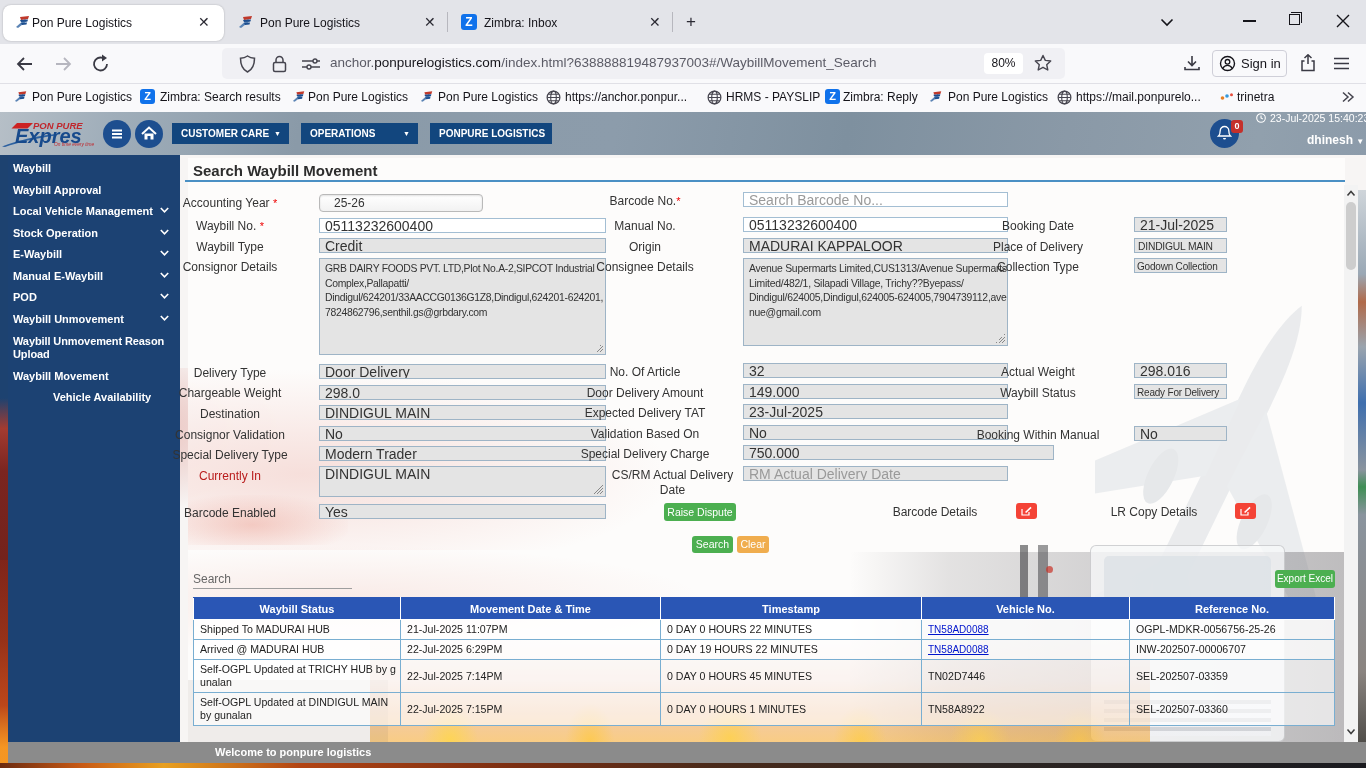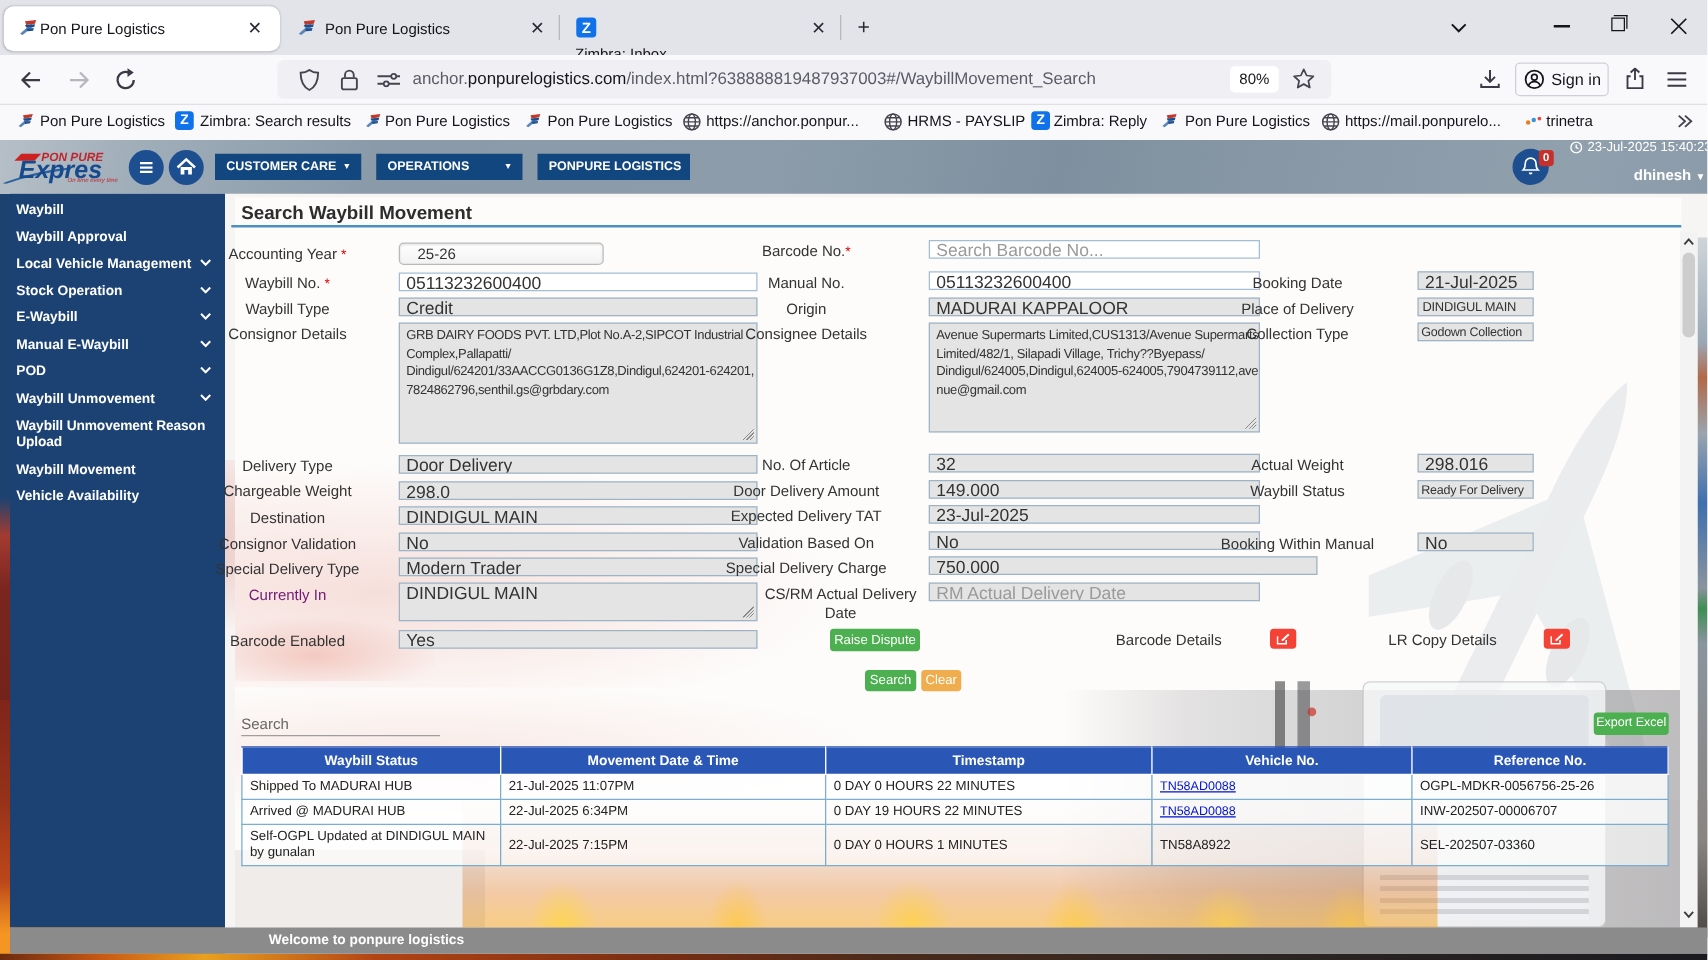--- a/index.html
+++ b/index.html
@@ -71,21 +71,21 @@
   <path d="M1 12 L10 4 L12 6 L3 13 Z" fill="#5b84b5"></path>
   <path d="M5 2 L14 1 L13 4 L6 5 Z" fill="#c0392b"></path>
   <path d="M5 5 L13 4.4 L12.4 6.6 L6 7 Z" fill="#1c4e8f"></path>
   <path d="M6 8 L12 7.4 L11.5 9.5 L7 10 Z" fill="#1c4e8f"></path>
 </svg>
 <div class="abs tab-title" style="left:260px;">Pon Pure Logistics</div>
 <div class="abs tab-x" style="left:424px;">✕</div>
 <div class="abs tabdiv" style="left:447px;"></div>
 
 <div class="abs" style="left:461px;top:14px;width:16px;height:16px;background:#1072eb;border-radius:3px;color:#fff;font-size:12px;font-weight:bold;text-align:center;line-height:16px;">Z</div>
-<div class="abs tab-title" style="left:460px;margin-top:20px;">Zimbra: Inbox</div>
+<div class="abs tab-title" style="left:484px;">Zimbra: Inbox</div>
 <div class="abs tab-x" style="left:649px;">✕</div>
 <div class="abs tabdiv" style="left:672px;"></div>
 <div class="abs" style="left:686px;top:12px;font-size:17px;color:#2b2a33;font-weight:400;">+</div>
 
 <svg class="abs" style="left:1160px;top:18px" width="14" height="9" viewBox="0 0 14 9">
     <path d="M1.5 1.5 L7 7 L12.5 1.5" stroke="#15141a" stroke-width="1.6" fill="none"></path>
   </svg>
 <div class="abs" style="left:1243px;top:20px;width:13px;height:1.6px;background:#15141a;"></div>
 <div class="abs" style="left:1289px;top:14px;width:11px;height:11px;border:1.5px solid #15141a;"></div>
 <div class="abs" style="left:1291px;top:12px;width:11px;height:11px;border:1.5px solid #15141a;border-left:none;border-bottom:none;"></div>
@@ -274,21 +274,21 @@
 <div class="abs sbitem" style="top:291px;">POD</div>
 <svg class="abs" style="left:160px;top:293px" width="9" height="6" viewBox="0 0 9 6">
     <path d="M0.8 1 L4.5 4.8 L8.2 1" stroke="#fff" stroke-width="1.6" fill="none"></path>
   </svg>
 <div class="abs sbitem" style="top:313px;">Waybill Unmovement</div>
 <svg class="abs" style="left:160px;top:315px" width="9" height="6" viewBox="0 0 9 6">
     <path d="M0.8 1 L4.5 4.8 L8.2 1" stroke="#fff" stroke-width="1.6" fill="none"></path>
   </svg>
 <div class="abs sbitem" style="top:335px;white-space:normal;width:158px;letter-spacing:-0.1px;">Waybill Unmovement Reason Upload</div>
 <div class="abs sbitem" style="top:370px;">Waybill Movement</div>
-<div class="abs sbitem" style="top:391px;">Vehicle Availability</div>
+<div class="abs sbitem" style="top:391px;margin-left:40px;">Vehicle Availability</div>
 <div class="abs" id="panel"></div>
 <svg class="abs" style="left:1095px;top:248px;" width="260" height="430" viewBox="0 0 260 430">
   <g transform="rotate(26 130 215)" opacity="0.32">
     <path d="M130 40 C 140 60, 146 90, 146 140 L146 330 C 146 350, 140 365, 130 372 C 120 365, 114 350, 114 330 L114 140 C 114 90, 120 60, 130 40 Z" fill="#c3cad2"></path>
     <path d="M116 150 L-10 295 L0 318 L118 235 Z" fill="#c8cfd6"></path>
     <path d="M144 150 L270 295 L260 318 L142 235 Z" fill="#c8cfd6"></path>
     <path d="M116 330 L70 392 L78 405 L118 365 Z" fill="#c3cad2"></path>
     <path d="M144 330 L190 392 L182 405 L142 365 Z" fill="#c3cad2"></path>
     <ellipse cx="78" cy="255" rx="13" ry="30" fill="#b7bfc8"></ellipse>
     <ellipse cx="182" cy="255" rx="13" ry="30" fill="#b7bfc8"></ellipse>
@@ -327,21 +327,21 @@
 <div class="abs lbl" style="left:150px;top:366px;width:160px;">Delivery Type</div>
 <div class="abs inp ro" style="left:319px;top:364px;width:287px;height:15px;">Door Delivery</div>
 <div class="abs lbl" style="left:150px;top:386px;width:160px;">Chargeable Weight</div>
 <div class="abs inp ro" style="left:319px;top:385px;width:287px;height:15px;">298.0</div>
 <div class="abs lbl" style="left:150px;top:407px;width:160px;">Destination</div>
 <div class="abs inp ro" style="left:319px;top:405px;width:287px;height:15px;">DINDIGUL MAIN</div>
 <div class="abs lbl" style="left:150px;top:428px;width:160px;">Consignor Validation</div>
 <div class="abs inp ro" style="left:319px;top:426px;width:287px;height:15px;">No</div>
 <div class="abs lbl" style="left:150px;top:448px;width:160px;">Special Delivery Type</div>
 <div class="abs inp ro" style="left:319px;top:446px;width:287px;height:15px;">Modern Trader</div>
-<div class="abs lbl" style="left:150px;top:469px;width:160px;color:#701a75;">Currently In</div>
+<div class="abs lbl" style="left:150px;top:469px;width:160px;color:#b91c1c;">Currently In</div>
 <div class="abs inp ro" style="left:319px;top:466px;width:287px;height:31px;">DINDIGUL MAIN<span class="grip"></span></div>
 <div class="abs lbl" style="left:150px;top:506px;width:160px;">Barcode Enabled</div>
 <div class="abs inp ro" style="left:319px;top:504px;width:287px;height:15px;">Yes</div>
 
 <div class="abs lbl" style="left:555px;top:194px;width:180px;">Barcode No.<span class="req">*</span></div>
 <div class="abs inp" style="left:743px;top:192px;width:265px;height:15px;"><span class="ph">Search Barcode No...</span></div>
 <div class="abs lbl" style="left:555px;top:219px;width:180px;">Manual No.</div>
 <div class="abs inp" style="left:743px;top:217px;width:265px;height:15px;">05113232600400</div>
 <div class="abs lbl" style="left:555px;top:240px;width:180px;">Origin</div>
 <div class="abs inp ro" style="left:743px;top:238px;width:265px;height:15px;">MADURAI KAPPALOOR</div>
@@ -407,24 +407,31 @@
       </tr>
 <tr>
         <td>Shipped To MADURAI HUB</td>
         <td>21-Jul-2025 11:07PM</td>
         <td>0 DAY 0 HOURS 22 MINUTES</td>
         <td><a href="#">TN58AD0088</a></td>
         <td>OGPL-MDKR-0056756-25-26</td>
       </tr>
 <tr>
         <td>Arrived @ MADURAI HUB</td>
-        <td>22-Jul-2025 6:34PM</td>
+        <td>22-Jul-2025 6:29PM</td>
         <td>0 DAY 19 HOURS 22 MINUTES</td>
         <td><a href="#">TN58AD0088</a></td>
         <td>INW-202507-00006707</td>
+      </tr>
+<tr class="lite">
+        <td><span style="white-space:nowrap;">Self-OGPL Updated at TRICHY HUB by g</span><br>unalan</td>
+        <td>22-Jul-2025 7:14PM</td>
+        <td>0 DAY 0 HOURS 45 MINUTES</td>
+        <td>TN02D7446</td>
+        <td>SEL-202507-03359</td>
       </tr>
 <tr class="lite">
         <td><span style="white-space:nowrap;">Self-OGPL Updated at DINDIGUL MAIN</span><br>by gunalan</td>
         <td>22-Jul-2025 7:15PM</td>
         <td>0 DAY 0 HOURS 1 MINUTES</td>
         <td>TN58A8922</td>
         <td>SEL-202507-03360</td>
       </tr>
 </tbody>
   </table>

